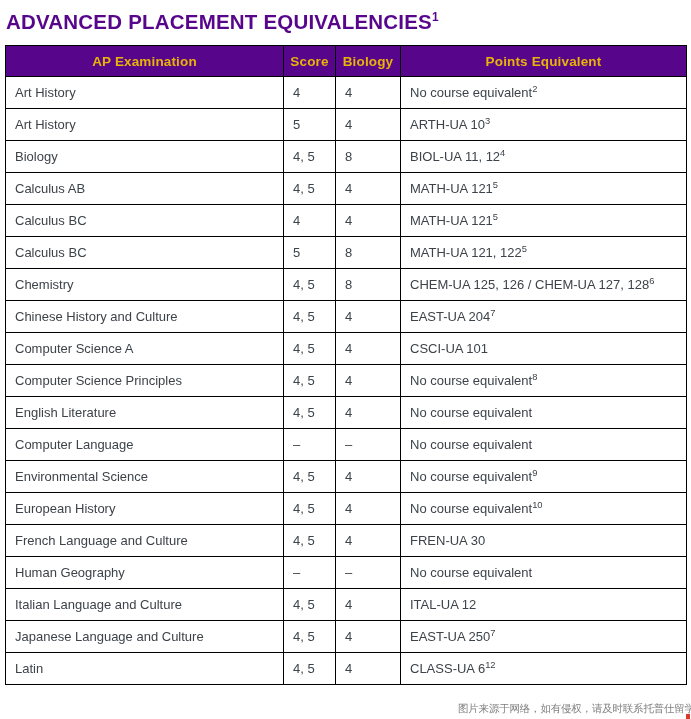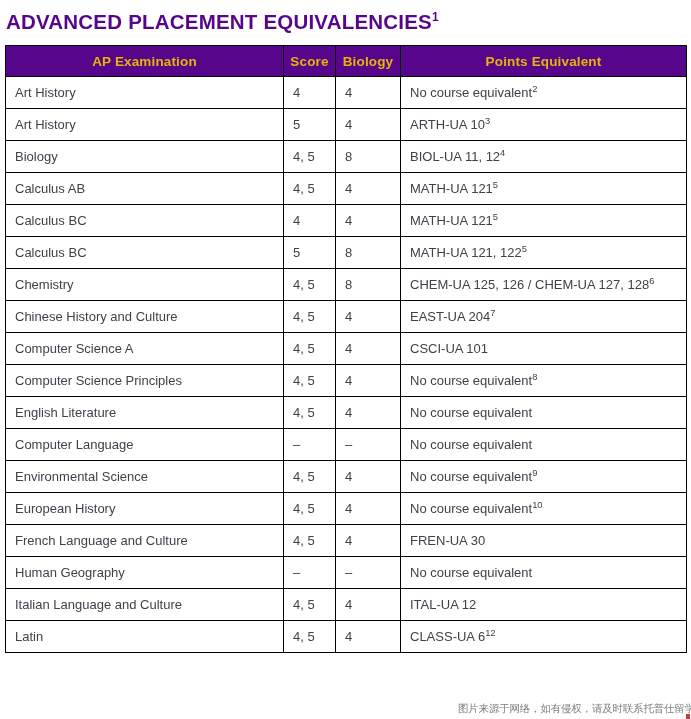--- a/index.html
+++ b/index.html
@@ -213,20 +213,26 @@
           <td>–</td>
           <td>No course equivalent</td>
         </tr>
         <tr>
           <td>Italian Language and Culture</td>
           <td>4, 5</td>
           <td>4</td>
           <td>ITAL-UA 12</td>
         </tr>
         <tr>
+          <td>Japanese Language and Culture</td>
+          <td>4, 5</td>
+          <td>4</td>
+          <td>EAST-UA 250<sup>7</sup></td>
+        </tr>
+        <tr>
           <td>Latin</td>
           <td>4, 5</td>
           <td>4</td>
           <td>CLASS-UA 6<sup>12</sup></td>
         </tr>
       </tbody>
   </table>
 </div>
 
 <div class="watermark">图片来源于网络，如有侵权，请及时联系托普仕留学删除</div>

